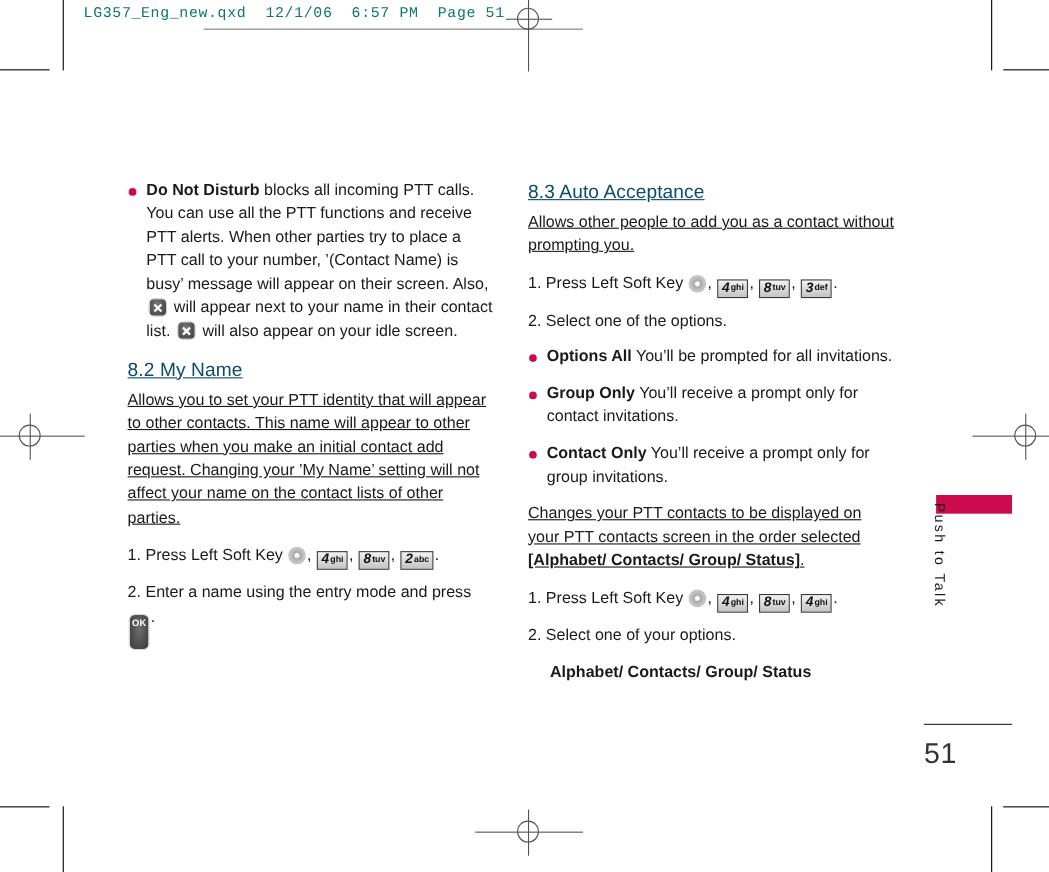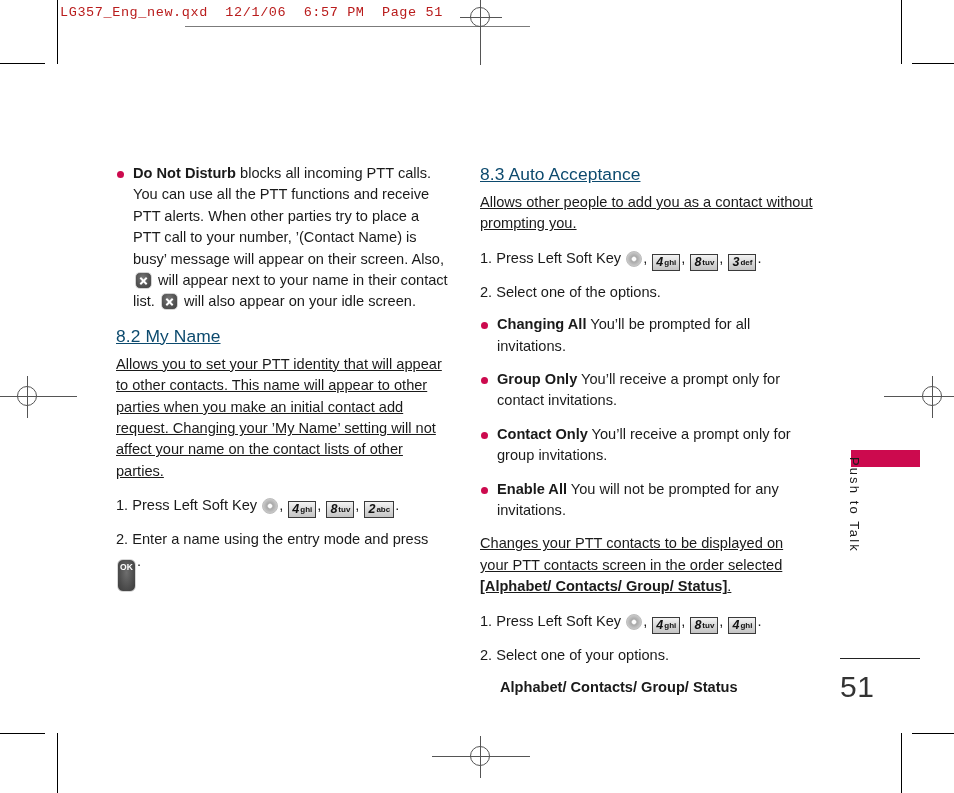--- a/index.html
+++ b/index.html
@@ -12,26 +12,26 @@
     height: 793px;
     position: relative;
     overflow: hidden;
     font-family: "Liberation Sans", sans-serif;
     color: #1a1a1a;
   }
 
   
   .proof-header {
     position: absolute;
-    left: 60px;
+    left: 76px;
     top: 5px;
     font-family: "Liberation Mono", monospace;
     font-size: 13.5px;
     letter-spacing: 0.6px;
-    color: #b91c1c;
+    color: #0f766e;
     white-space: pre;
   }
 
   
   .rule-v {
     position: absolute;
     width: 1px;
     background: #000;
   }
   .rule-h {
@@ -249,21 +249,21 @@
     left: 840px;
     top: 658px;
     width: 80px;
     height: 1px;
     background: #222;
   }
   .folio {
     position: absolute;
     left: 840px;
     top: 670px;
-    font-size: 30px;
+    font-size: 26px;
     color: #333;
     letter-spacing: 0.5px;
   }
 </style>
 </head>
 <body>
 
 <div class="proof-header">LG357_Eng_new.qxd  12/1/06  6:57 PM  Page 51</div>
 
 <div class="rule-v" style="left:57px; top:0px; height:64px;"></div>
@@ -334,31 +334,28 @@
     <span>1. Press Left Soft Key </span><span class="key-soft"></span>,
     <span class="key-num"><span class="d">4</span><span class="l">ghi</span></span>,
     <span class="key-num"><span class="d">8</span><span class="l">tuv</span></span>,
     <span class="key-num"><span class="d">3</span><span class="l">def</span></span>.
   </p>
 
   <p class="step tight">2. Select one of the options.</p>
 
   <ul class="bl">
     <li>
-      <b>Changing All</b><span> You’ll be prompted for all invitations.</span>
+      <b>Options All</b><span> You’ll be prompted for all invitations.</span>
     </li>
     <li>
       <b>Group Only</b><span> You’ll receive a prompt only for contact invitations.</span>
     </li>
     <li>
       <b>Contact Only</b><span> You’ll receive a prompt only for group invitations.</span>
     </li>
-    <li>
-      <b>Enable All</b><span> You will not be prompted for any invitations.</span>
-    </li>
   </ul>
 
 
   <p class="para"><span>Changes your PTT contacts to be displayed on your PTT contacts screen in the order selected </span><b>[Alphabet/ Contacts/ Group/ Status]</b><span>.</span></p>
 
   <p class="step">
     <span>1. Press Left Soft Key </span><span class="key-soft"></span>,
     <span class="key-num"><span class="d">4</span><span class="l">ghi</span></span>,
     <span class="key-num"><span class="d">8</span><span class="l">tuv</span></span>,
     <span class="key-num"><span class="d">4</span><span class="l">ghi</span></span>.

